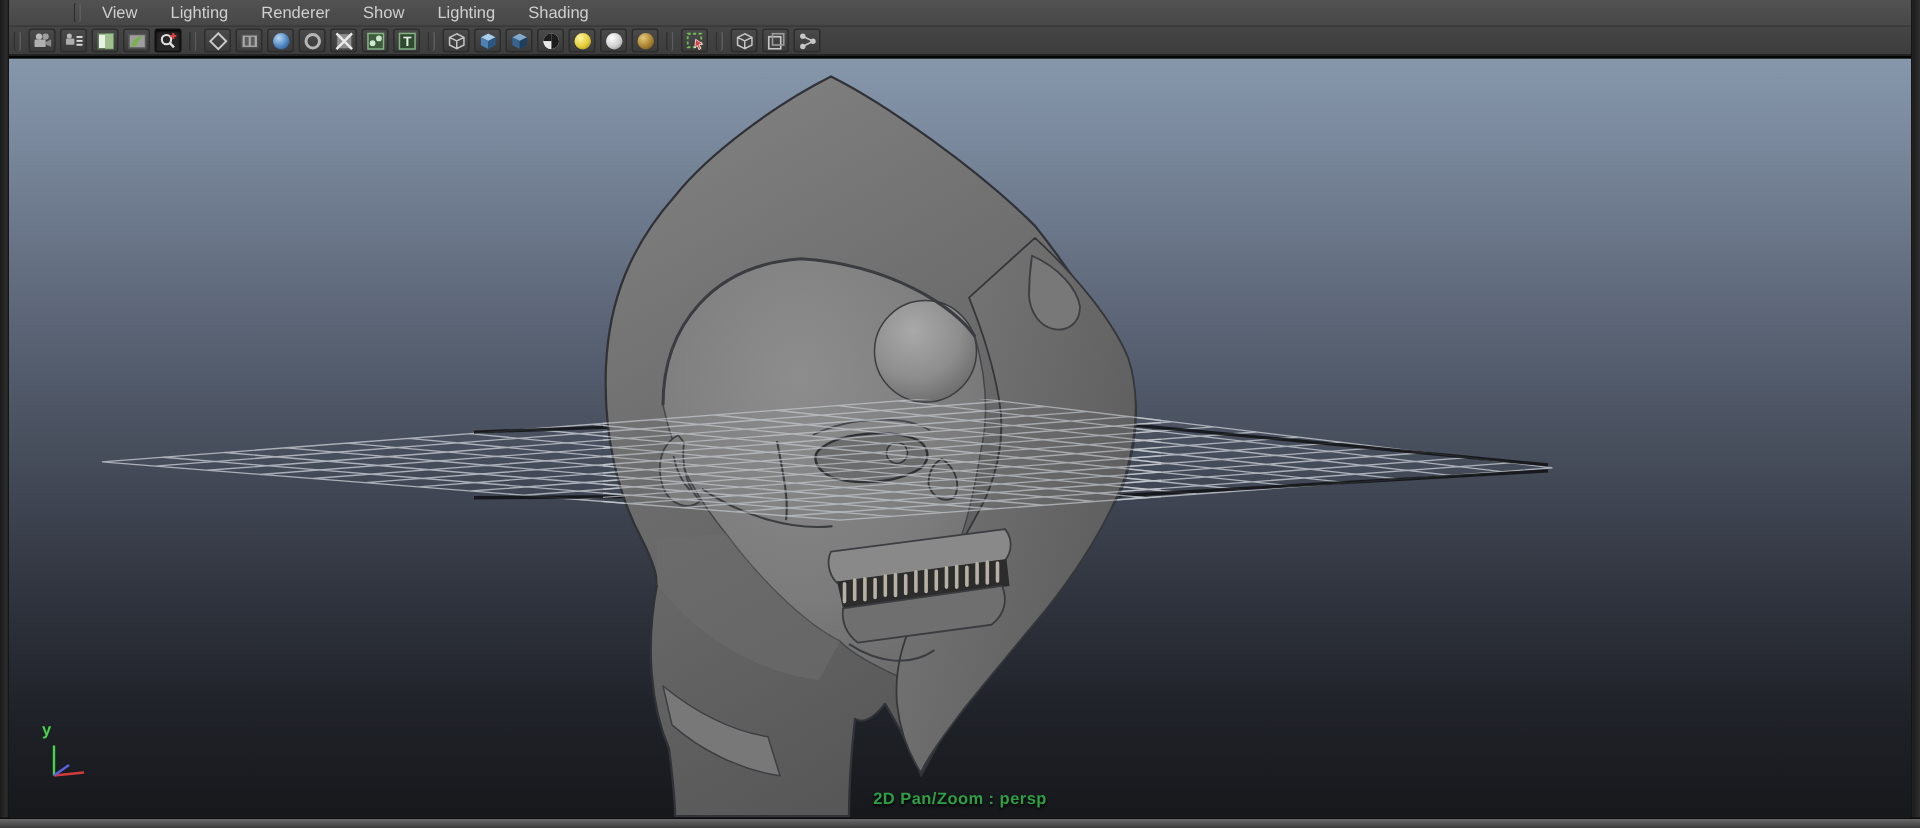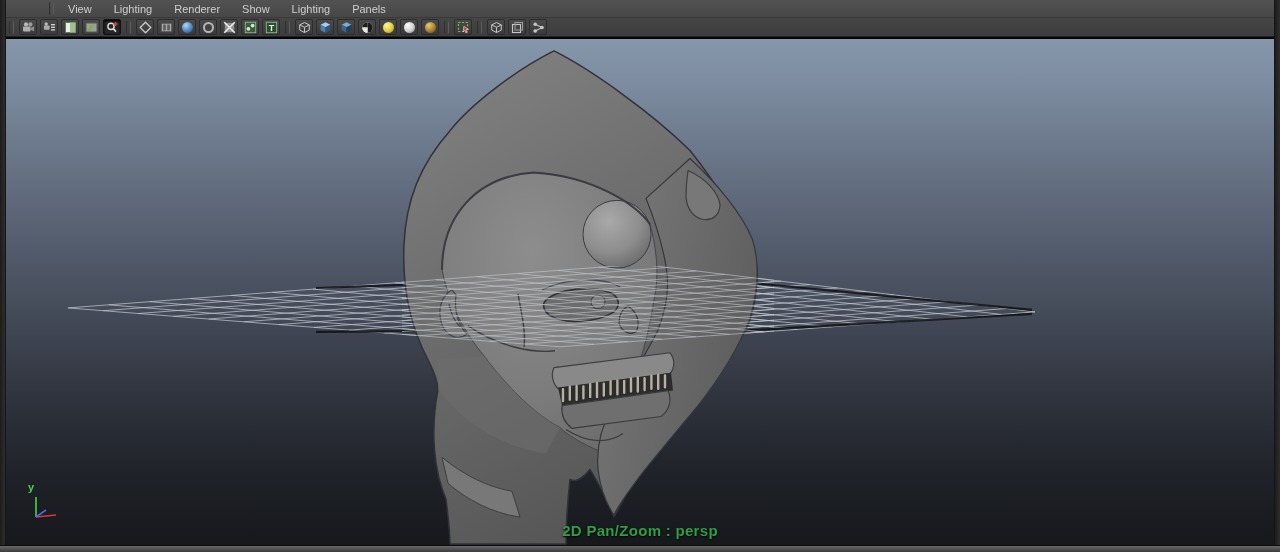--- a/index.html
+++ b/index.html
@@ -38,21 +38,21 @@
   
   .viewport { position:absolute; left:6px; right:6px; top:37px; bottom:7px;
               border-top:2px solid #050505;
               background:linear-gradient(180deg,
                  #8797ab 0%, #7b8a9e 10%, #667184 26%, #525b6b 42%,
                  #3f4552 58%, #2e323c 72%, #1f2228 86%, #16181c 100%);
               overflow:hidden; }
   .scene-svg { position:absolute; left:0; top:0; width:100%; height:100%; }
 
   .hint { position:absolute; left:50%; bottom:6px; transform:translateX(-50%);
-          color:#2f9e44; font-size:15px; font-weight:bold; letter-spacing:.3px;
+          color:#2f9e44; font-size:11px; font-weight:bold; letter-spacing:.3px;
           text-shadow:0 1px 2px #000; white-space:nowrap; }
 
   .axis { position:absolute; left:20px; bottom:18px; width:44px; height:42px; }
   .axis-y-label { position:absolute; left:2px; top:-4px; color:#49d34d; font-size:11px; font-weight:bold; }
 
   
   .bottom-strip { position:absolute; left:0; right:0; bottom:0; height:7px;
                   background:linear-gradient(#6a6a6a,#3a3a3a); border-top:1px solid #0d0d0d; z-index:41; }
 </style>
 </head>
@@ -62,21 +62,21 @@
   <div class="edge left"></div>
   <div class="edge right"></div>
 
   <div class="menubar">
     <div class="grip"></div>
     <div class="menu-item">View</div>
     <div class="menu-item">Lighting</div>
     <div class="menu-item">Renderer</div>
     <div class="menu-item">Show</div>
     <div class="menu-item">Lighting</div>
-    <div class="menu-item">Panels</div>
+    <div class="menu-item">Shading</div>
   </div>
 
   <div class="toolbar">
     <div class="grip"></div>
 
     <div class="tb-group">
       <div class="tb-btn">
         <svg width="13" height="13" viewBox="0 0 13 13">
             <circle cx="4" cy="3.4" r="2.1" fill="#b9b9b9"></circle>
             <circle cx="8.4" cy="3.4" r="2.1" fill="#9d9d9d"></circle>

